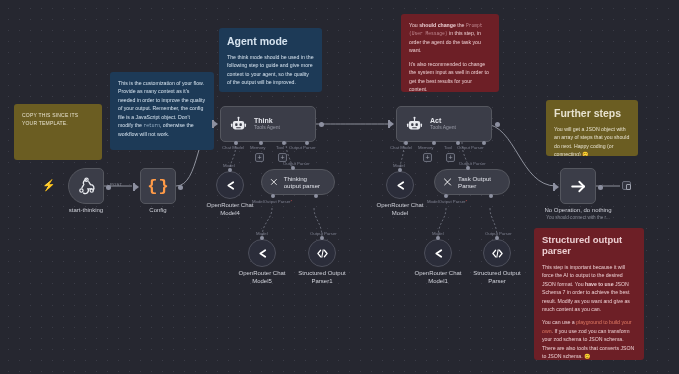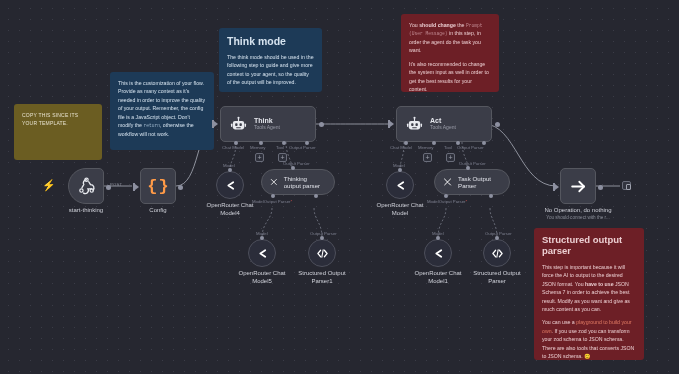--- a/index.html
+++ b/index.html
@@ -131,29 +131,33 @@
 
   <div class="sticky s-yellow abs" style="left:14px; top:104px; width:88px; height:56px;">
     <p style="font-size:5px;letter-spacing:.2px;">COPY THIS SINCE ITS YOUR TEMPLATE.</p>
   </div>
 
   <div class="sticky s-blue abs" style="left:110px; top:72px; width:104px; height:78px;">
     <p><span>This is the customization of your flow. Provide as many context as it's needed in order to improve the quality of your output. Remember, the config file is a JavaScript object. Don't modify the </span><span class="mono">return</span><span>, otherwise the workflow will not work.</span></p>
   </div>
 
   <div class="sticky s-blue abs" style="left:219px; top:28px; width:103px; height:64px;">
-    <h3>Think mode</h3>
+    <h3>Agent mode</h3>
     <p>The think mode should be used in the following step to guide and give more context to your agent, so the quality of the output will be improved.</p>
   </div>
 
   <div class="sticky s-red abs" style="left:401px; top:14px; width:98px; height:78px;">
     <p><span>You </span><span class="b">should change</span><span> the </span><span class="mono">Prompt (User Message)</span><span> in this step, in order the agent do the task you want.</span></p>
     <p>It's also recommended to change the system input as well in order to get the best results for your content.</p>
   </div>
 
+  <div class="sticky s-yellow abs" style="left:546px; top:100px; width:92px; height:56px;">
+    <h3>Further steps</h3>
+    <p>You will get a JSON object with an array of steps that you should do next. Happy coding (or connecting) 😊</p>
+  </div>
 
   <div class="sticky s-red abs" style="left:534px; top:228px; width:110px; height:132px;">
     <h3 style="font-size:9.5px;">Structured output parser</h3>
     <p><span>This step is important because it will force the AI to output to the desired JSON format. You </span><span class="b">have to use</span><span> JSON Schema 7 in order to achieve the best result. Modify as you want and give as much content as you can.</span></p>
     <p><span>You can use a </span><span class="lnk">playground to build your own</span><span>. If you use zod you can transform your zod schema to JSON schema. There are also tools that converts JSON to JSON schema. 😊</span></p>
   </div>
 
   <div class="bolt" style="left:42px; top:179px;">⚡</div>
   <div class="node-wrap" style="left:68px; top:168px;">
     <div class="node-box node-trigger">

